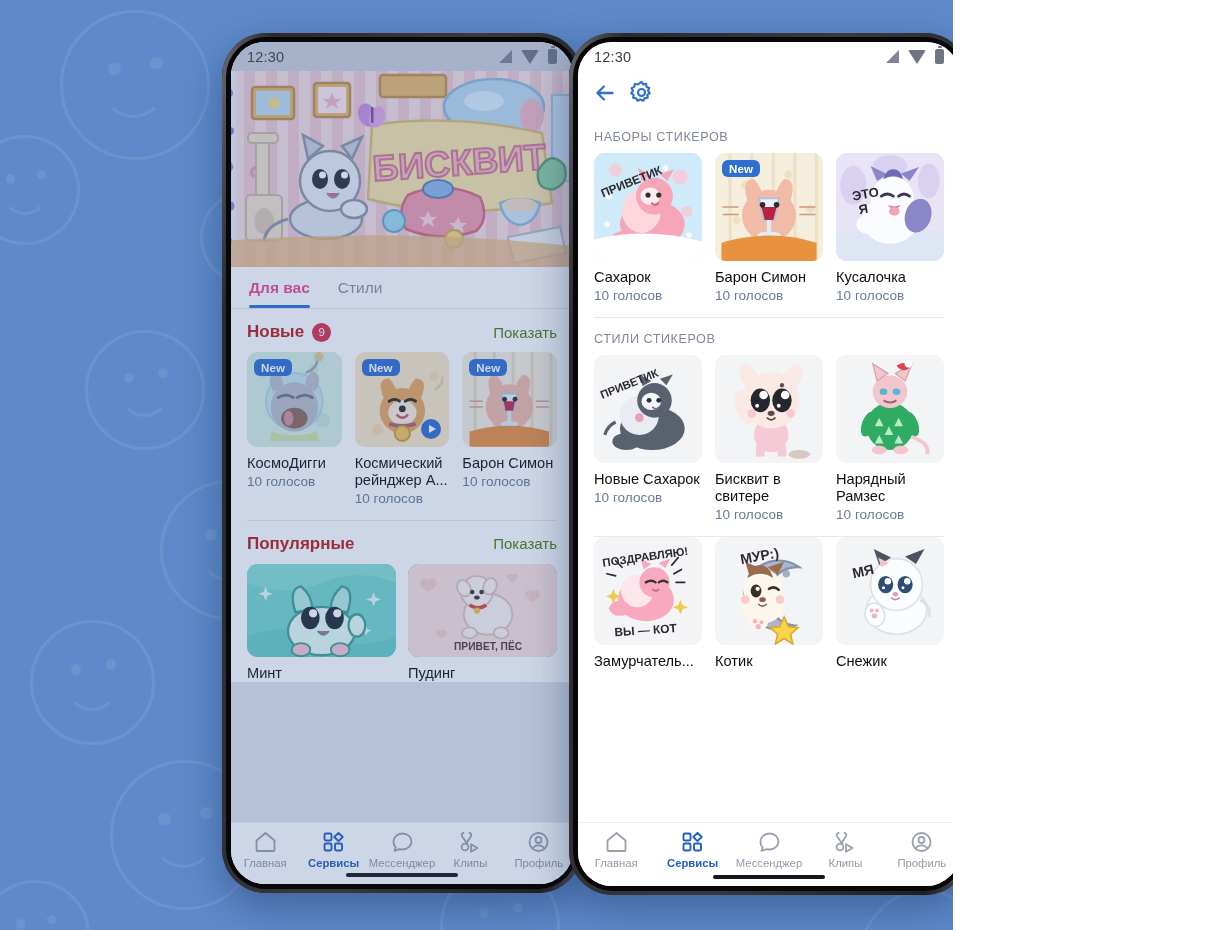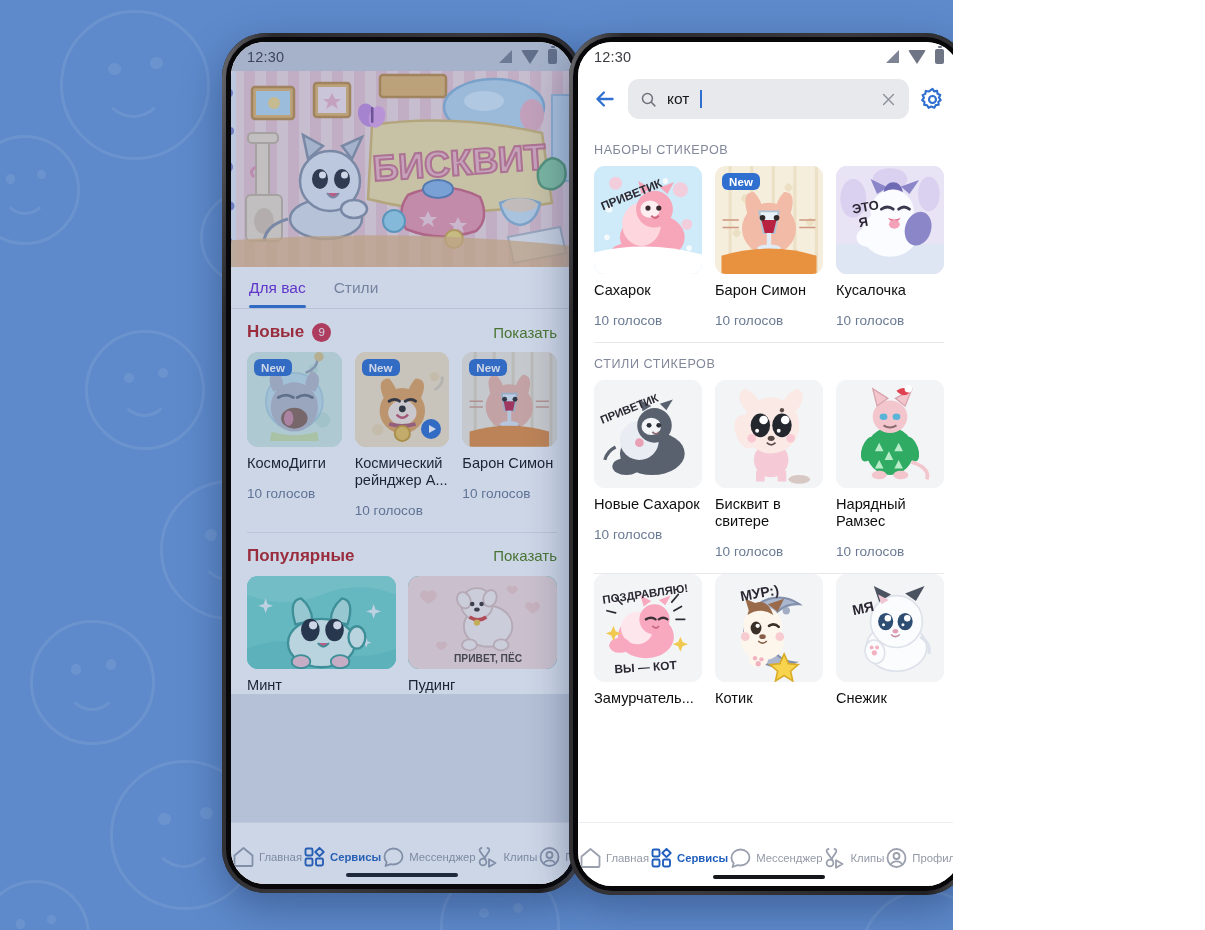--- a/index.html
+++ b/index.html
@@ -177,21 +177,21 @@
   }
   .thumb.sq { aspect-ratio: 1 / 1; }
   .pack-title {
     margin-top: 8px;
     font-size: 14.6px;
     line-height: 17px;
     color: #0f0f10;
     overflow: hidden;
   }
   .pack-votes {
-    margin-top: 14px;
+    margin-top: 2px;
     font-size: 13.6px;
     color: #6b7a93;
   }
   .new-badge {
     position: absolute;
     top: 7px; left: 7px;
     background: #2f6fd0;
     color: #fff;
     font-size: 11.5px;
     font-weight: bold;
@@ -219,21 +219,21 @@
   .bottomnav {
     position: absolute;
     left: 0; right: 0; bottom: 0;
     background: #fff;
     padding-top: 7px;
     display: flex;
     border-top: 1px solid #edeef1;
   }
   .navitem {
     flex: 1;
-    display: flex; flex-direction: row;
+    display: flex; flex-direction: column;
     align-items: center; gap: 3px;
     cursor: pointer;
   }
   .navitem .nlabel {
     font-size: 11.3px;
     color: #9399a6;
   }
   .navitem.active .nlabel { color: #205fbd; font-weight: bold; }
   .navicon { width: 25px; height: 24px; }
   .home-indicator {
@@ -257,21 +257,21 @@
     border-bottom: 1px solid #e3e5ea;
   }
   .tab {
     padding: 12px 0 11px 0;
     font-size: 15.5px;
     color: #8a90a0;
     white-space: nowrap;
     cursor: pointer;
     position: relative;
   }
-  .tab.active { color: #6d28d9; font-weight: normal; }
+  .tab.active { color: #ec4899; font-weight: bold; }
   .tab.active:after {
     content:'';
     position: absolute; left: 0; right: 0; bottom: 0;
     height: 3px; border-radius: 2px; background: #2f6fd0;
   }
   .row-header {
     display: flex; align-items: center;
     padding: 13px 16px 10px 16px;
     background: #fff;
   }
@@ -733,31 +733,20 @@
           <span class="ic-signal"></span>
           <span class="ic-wifi"></span>
           <span class="ic-batt"></span>
         </span>
       </div>
 
       <div class="searchbar-row">
         <svg class="back-arrow" viewBox="0 0 24 24" fill="none" stroke="#2f6fd0" stroke-width="2.1" stroke-linecap="round" stroke-linejoin="round">
           <path d="M19 12H5M11 6l-6 6 6 6"></path>
         </svg>
-        <div class="search-field">
-          <svg class="mag" viewBox="0 0 24 24" fill="none" stroke="#6e727c" stroke-width="2.1" stroke-linecap="round">
-            <circle cx="10.5" cy="10.5" r="7"></circle>
-              <path d="M16 16l5 5"></path>
-          </svg>
-          <span class="search-text">кот</span>
-          <span class="caret"></span>
-          <svg class="clear-x" viewBox="0 0 24 24" fill="none" stroke="#8b8f99" stroke-width="1.9" stroke-linecap="round">
-            <path d="M5 5l14 14M19 5L5 19"></path>
-          </svg>
-        </div>
         <svg class="gear" viewBox="0 0 24 24" fill="none" stroke="#2f6fd0" stroke-width="1.9" stroke-linejoin="round">
           <circle cx="12" cy="12" r="3.1"></circle>
           <path d="M12 2.6l1.5 2.2 2.6-.5.4 2.6 2.4 1.1-1.2 2.4 1.6 2.1-2.1 1.6.3 2.6-2.6.3-1.3 2.3L11 18.2l-2.5 1.2-1.3-2.3-2.6-.3.3-2.6L2.8 12.6l1.6-2.1-1.2-2.4 2.4-1.1.4-2.6 2.6.5z"></path>
         </svg>
       </div>
 
       <div class="sec-header">НАБОРЫ СТИКЕРОВ</div>
       <div class="grid3">
         <div class="card">
           <div class="thumb sq" style="background:#cfeaf8;">

